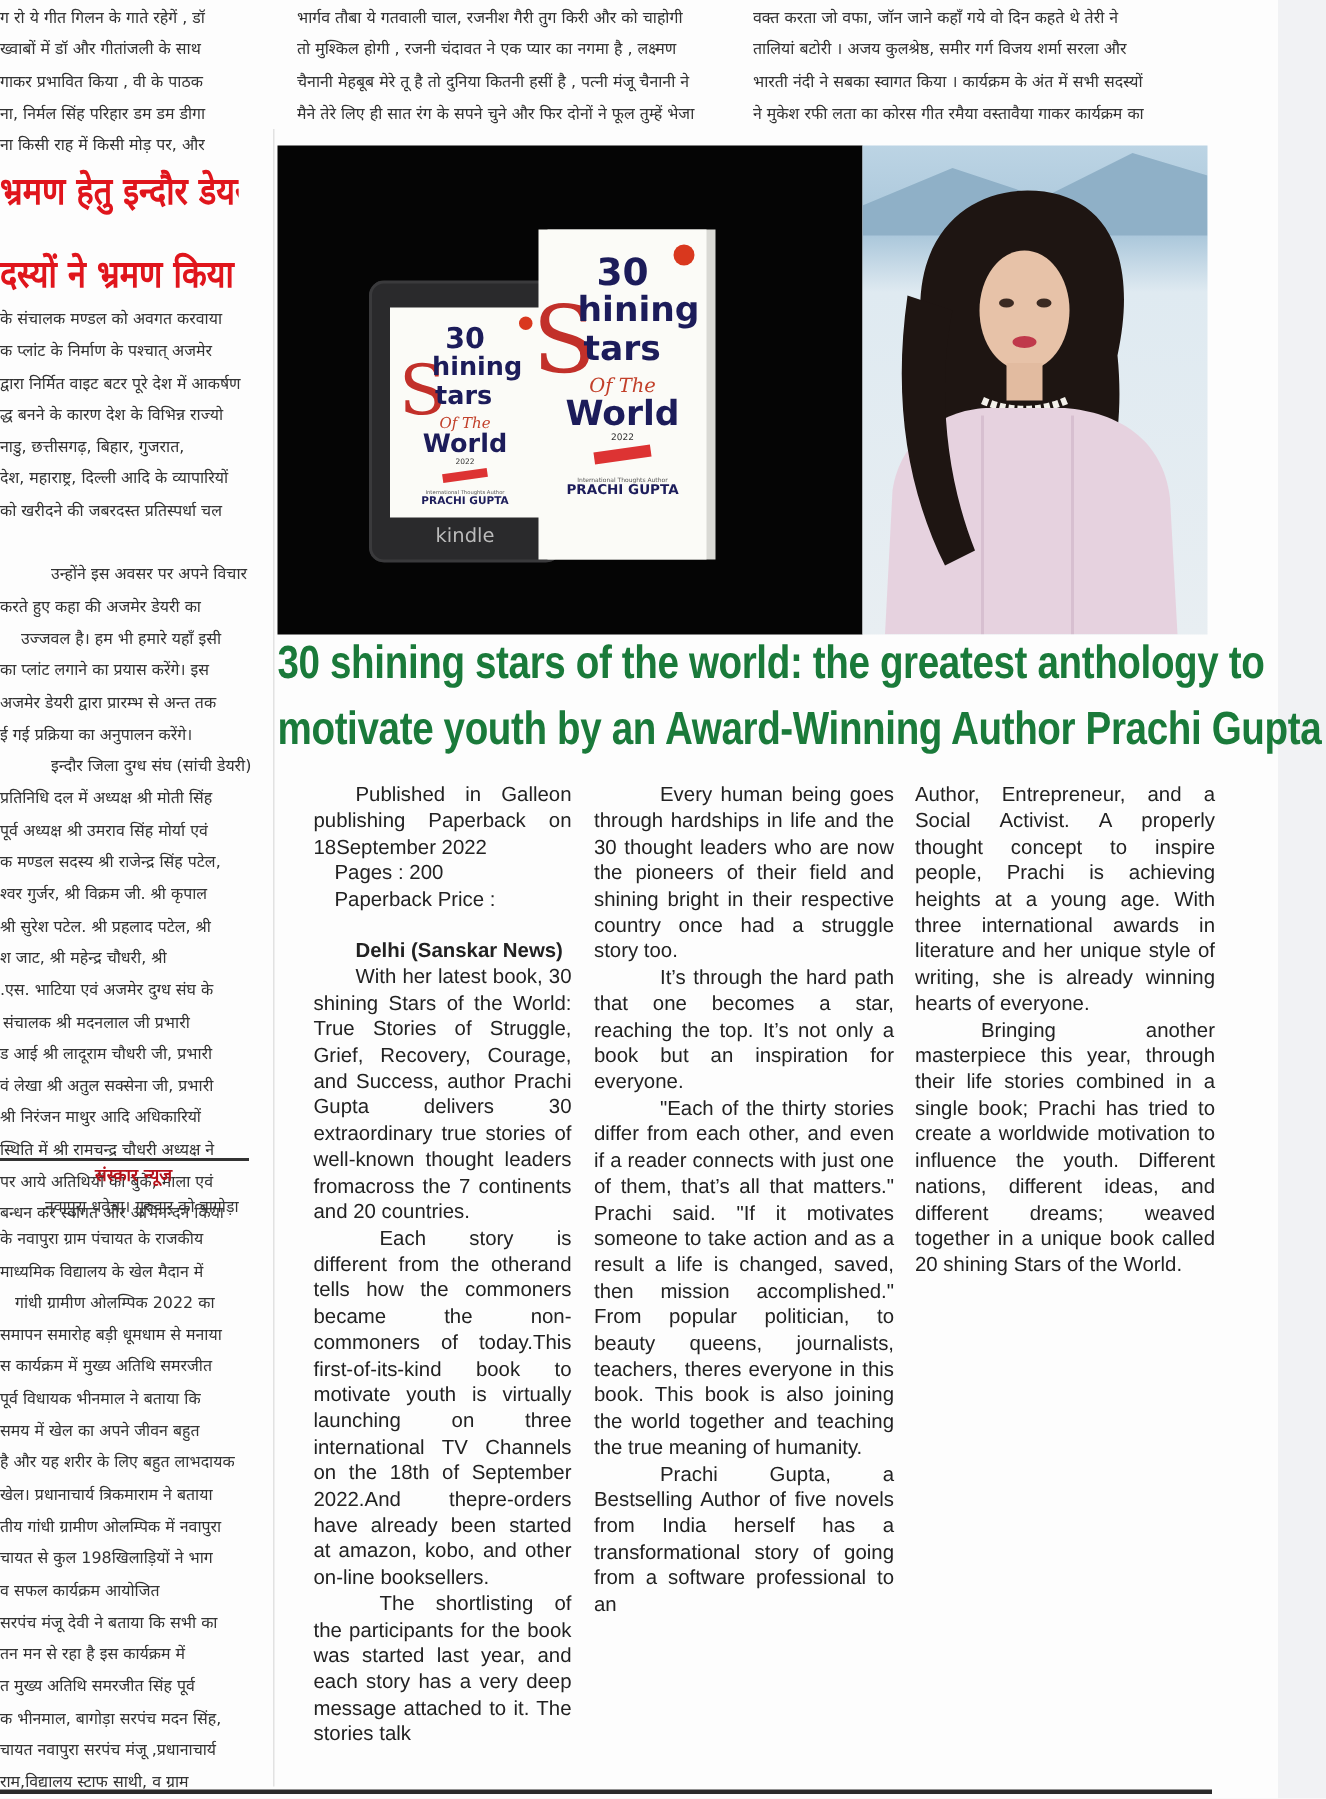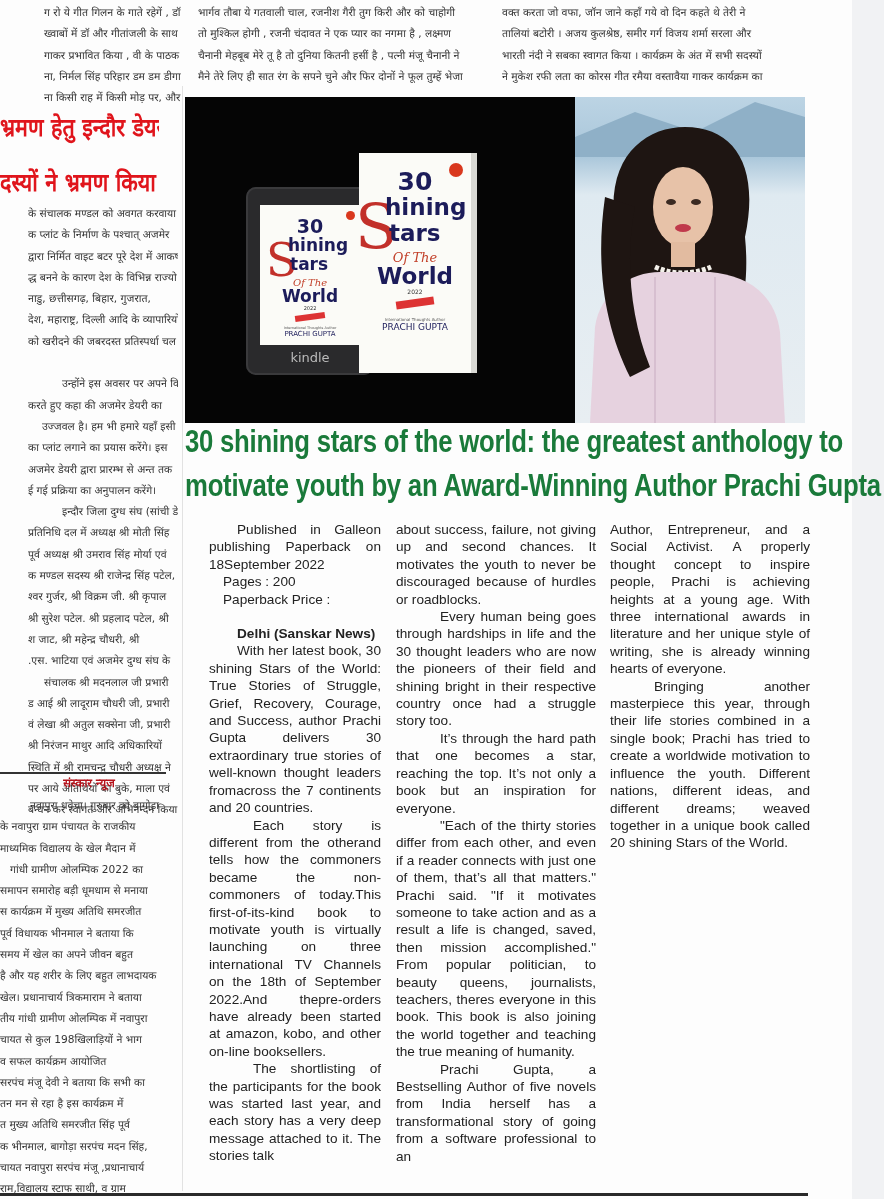--- a/index.html
+++ b/index.html
@@ -1,42 +1,42 @@
 <!DOCTYPE html>
 <html><head>
 <meta charset="utf-8">
 <style>
   html,body{margin:0;padding:0;}
   body{width:884px;height:1199px;background:#f1f2f4;position:relative;overflow:hidden;font-family:"DejaVu Serif",serif;}
   .page{position:absolute;left:0;top:0;width:852px;height:1199px;background:#fdfdfd;}
   .hi{font-family:"DejaVu Sans",sans-serif;color:#333;font-size:10.6px;line-height:21.3px;white-space:nowrap;overflow:hidden;}
   .top-hi{position:absolute;top:2px;}
   .top-hi div{height:21.3px;}
-  #top-left{left:0;width:185px;margin-left:44px;}
+  #top-left{left:0;width:185px;}
   #top-mid{left:198px;width:300px;}
   #top-right{left:502px;width:308px;text-align:justify;}
   #hi-headline{position:absolute;left:0;top:100px;width:185px;color:#e0151c;font-family:"DejaVu Sans",sans-serif;font-weight:bold;font-size:25px;line-height:55px;white-space:nowrap;overflow:hidden;transform:scaleX(0.86);transform-origin:left;}
   #hi-col{position:absolute;left:0;top:203px;width:178px;}
-  #hi-col div{height:21.3px;white-space:nowrap;overflow:hidden;margin-left:28px;}
+  #hi-col div{height:21.3px;white-space:nowrap;overflow:hidden;}
   .rule{position:absolute;background:#333;}
   #hi-byline{position:absolute;left:0;width:178px;top:775px;text-align:center;color:#b5121b;font-family:"DejaVu Sans",sans-serif;font-size:11.5px;font-weight:bold;}
   #hi-col2{position:absolute;left:0;top:795px;width:178px;}
   #hi-col2 div{height:21.3px;white-space:nowrap;overflow:hidden;}
   .vsep{position:absolute;left:182px;top:86px;width:1px;height:1105px;background:#e2e2e2;}
   #image-area{position:absolute;left:185px;top:97px;width:620px;height:326px;}
   #book-panel{position:absolute;left:0;top:0;width:390px;height:326px;background:#050505;}
   #photo-panel{position:absolute;left:390px;top:0;width:230px;height:326px;background:linear-gradient(#bcd4e4 0%,#a9c6da 18%,#dfeaf1 30%,#e8eef2 100%);overflow:hidden;}
   .kindle{position:absolute;left:61px;top:90px;width:128px;height:188px;background:#2a2a2c;border-radius:10px;box-shadow:0 0 0 2px #3a3a3c inset;}
   .kindle .screen{position:absolute;left:14px;top:18px;width:100px;height:140px;background:#fbfbf7;text-align:center;font-family:"DejaVu Sans",sans-serif;}
   .kindle .brand{position:absolute;bottom:10px;width:100%;text-align:center;color:#bbb;font-size:13px;font-family:"DejaVu Sans",sans-serif;}
   .paperback{position:absolute;left:174px;top:56px;width:112px;height:220px;background:#fbfbf7;text-align:center;font-family:"DejaVu Sans",sans-serif;box-shadow:6px 0 0 #d9d9d4;}
   .cov-num{color:#1c1c5a;font-weight:bold;}
   .cov-title{color:#1c1c5a;font-weight:bold;line-height:1.0;}
   .cov-sub{color:#c2402a;font-style:italic;font-family:"DejaVu Serif",serif;}
-  .cov-auth{color:#1c1c5a;font-weight:normal;}
+  .cov-auth{color:#1c1c5a;font-weight:bold;}
   .cov-big-s{color:#c2302a;font-family:"DejaVu Serif",serif;}
   .seal{position:absolute;width:14px;height:14px;border-radius:50%;background:#d9381e;}
   #headline{position:absolute;left:185px;top:420px;width:630px;color:#1a7a3a;font-family:"Liberation Sans",sans-serif;font-weight:bold;font-size:31px;line-height:44px;white-space:nowrap;transform:scaleX(0.83);transform-origin:left;letter-spacing:-0.3px;}
   #headline div{height:44px;}
   .col{position:absolute;top:521px;font-family:"Liberation Sans",sans-serif;color:#222;font-size:13.6px;line-height:17.4px;text-align:justify;}
   .col p{margin:0;}
   .col .ind{text-indent:28px;}
   .col .ind2{text-indent:44px;}
   #col1{left:209px;width:172px;}
   #col2{left:396px;width:200px;}
@@ -90,21 +90,21 @@
     <div>अजमेर डेयरी द्वारा प्रारम्भ से अन्त तक</div>
     <div>ई गई प्रक्रिया का अनुपालन करेंगे।</div>
     <div style="padding-left:34px">इन्दौर जिला दुग्ध संघ (सांची डेयरी)</div>
     <div>प्रतिनिधि दल में अध्यक्ष श्री मोती सिंह</div>
     <div>पूर्व अध्यक्ष श्री उमराव सिंह मोर्या एवं</div>
     <div>क मण्डल सदस्य श्री राजेन्द्र सिंह पटेल,</div>
     <div>श्वर गुर्जर, श्री विक्रम जी. श्री कृपाल</div>
     <div>श्री सुरेश पटेल. श्री प्रहलाद पटेल, श्री</div>
     <div>श जाट, श्री महेन्द्र चौधरी, श्री</div>
     <div>.एस. भाटिया एवं अजमेर दुग्ध संघ के</div>
-    <div style="padding-left:16px">संचालक श्री मदनलाल जी प्रभारी</div>
+    <div style="padding-left:2px">संचालक श्री मदनलाल जी प्रभारी</div>
     <div>ड आई श्री लादूराम चौधरी जी, प्रभारी</div>
     <div>वं लेखा श्री अतुल सक्सेना जी, प्रभारी</div>
     <div>श्री निरंजन माथुर आदि अधिकारियों</div>
     <div>स्थिति में श्री रामचन्द्र चौधरी अध्यक्ष ने</div>
     <div>पर आये अतिथियों का बुके, माला एवं</div>
     <div>बन्धन कर स्वागत और अभिनन्दन किया</div>
   </div>
 
   <div class="rule" style="left:0;top:772px;width:166px;height:2px;"></div>
 
@@ -198,21 +198,20 @@
     <p style="padding-left:14px">Pages : 200</p>
     <p style="padding-left:14px">Paperback Price :</p>
     <p style="height:17px"></p>
     <p class="b ind">Delhi (Sanskar News)</p>
     <p class="ind">With her latest book, 30 shining Stars of the World: True Stories of Struggle, Grief, Recovery, Courage, and Success, author Prachi Gupta delivers 30 extraordinary true stories of well-known thought leaders fromacross the 7 continents and 20 countries.</p>
     <p class="ind2">Each story is different from the otherand tells how the commoners became the non-commoners of today.This first-of-its-kind book to motivate youth is virtually launching on three international TV Channels on the 18th of September 2022.And thepre-orders have already been started at amazon, kobo, and other on-line booksellers.</p>
     <p class="ind2">The shortlisting of the participants for the book was started last year, and each story has a very deep message attached to it. The stories talk</p>
   </div>
 
   <div id="col2" class="col">
-    <p>about success, failure, not giving up and second chances. It motivates the youth to never be discouraged because of hurdles or roadblocks.</p>
     <p class="ind2">Every human being goes through hardships in life and the 30 thought leaders who are now the pioneers of their field and shining bright in their respective country once had a struggle story too.</p>
     <p class="ind2">It’s through the hard path that one becomes a star, reaching the top. It’s not only a book but an inspiration for everyone.</p>
     <p class="ind2">"Each of the thirty stories differ from each other, and even if a reader connects with just one of them, that’s all that matters." Prachi said. "If it motivates someone to take action and as a result a life is changed, saved, then mission accomplished." From popular politician, to beauty queens, journalists, teachers, theres everyone in this book. This book is also joining the world together and teaching the true meaning of humanity.</p>
     <p class="ind2">Prachi Gupta, a Bestselling Author of five novels from India herself has a transformational story of going from a software professional to an</p>
   </div>
 
   <div id="col3" class="col">
     <p>Author, Entrepreneur, and a Social Activist. A properly thought concept to inspire people, Prachi is achieving heights at a young age. With three international awards in literature and her unique style of writing, she is already winning hearts of everyone.</p>
     <p class="ind2">Bringing another masterpiece this year, through their life stories combined in a single book; Prachi has tried to create a worldwide motivation to influence the youth. Different nations, different ideas, and different dreams; weaved together in a unique book called 20 shining Stars of the World.</p>
   </div>

